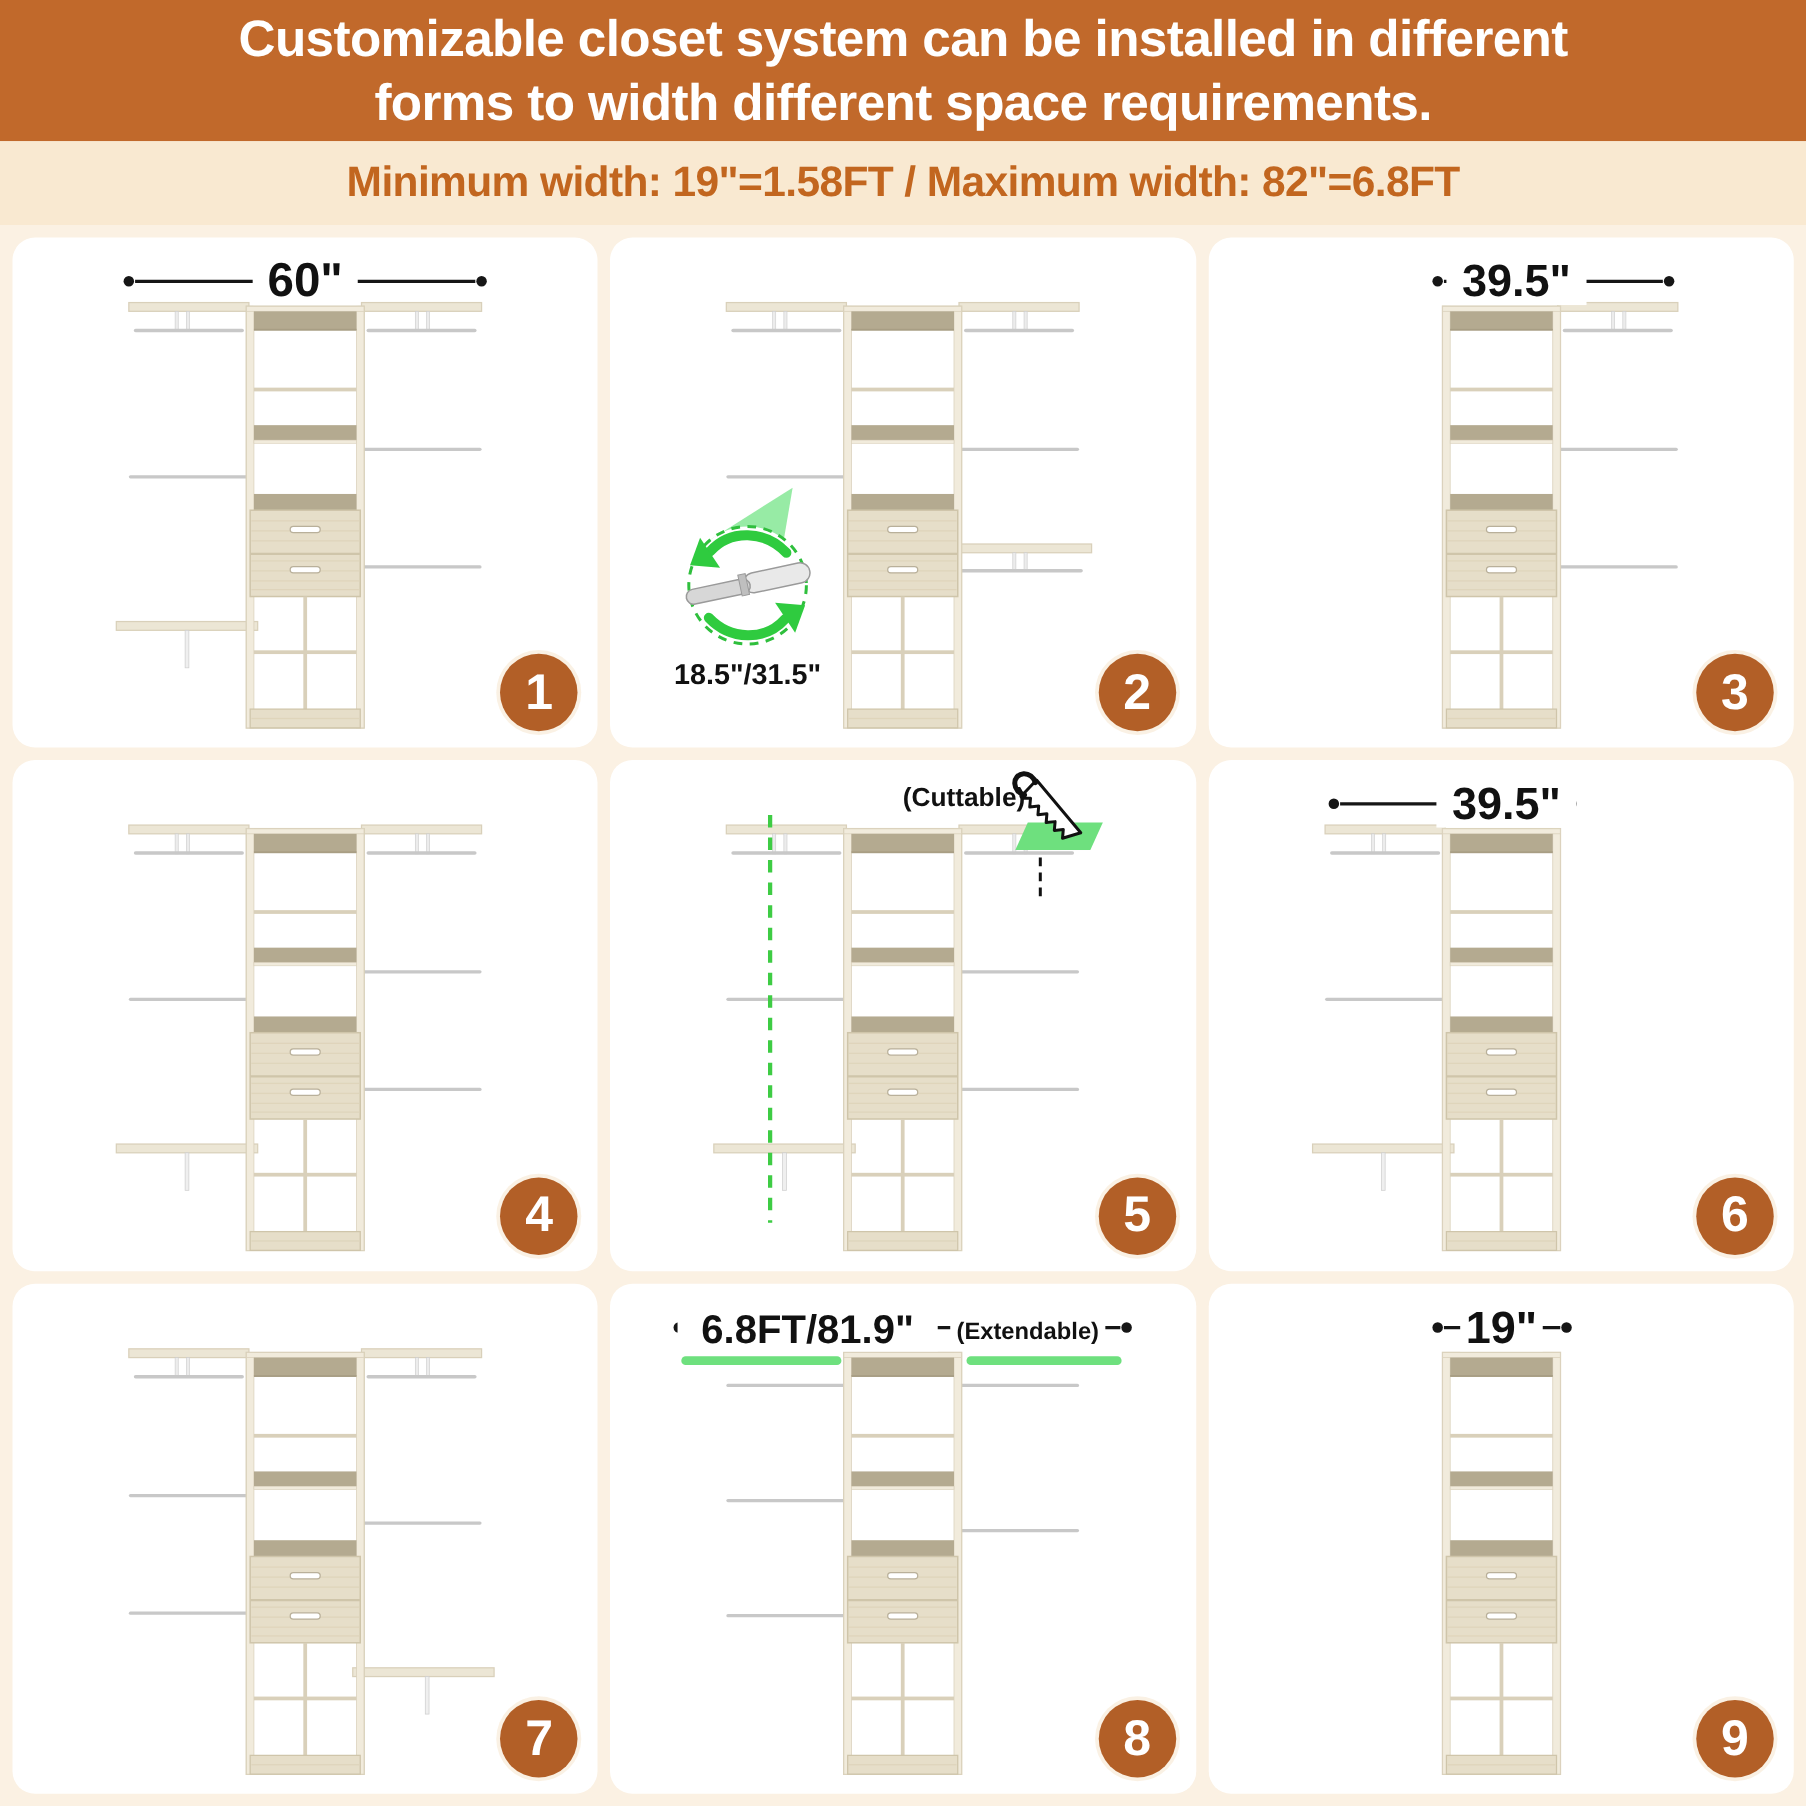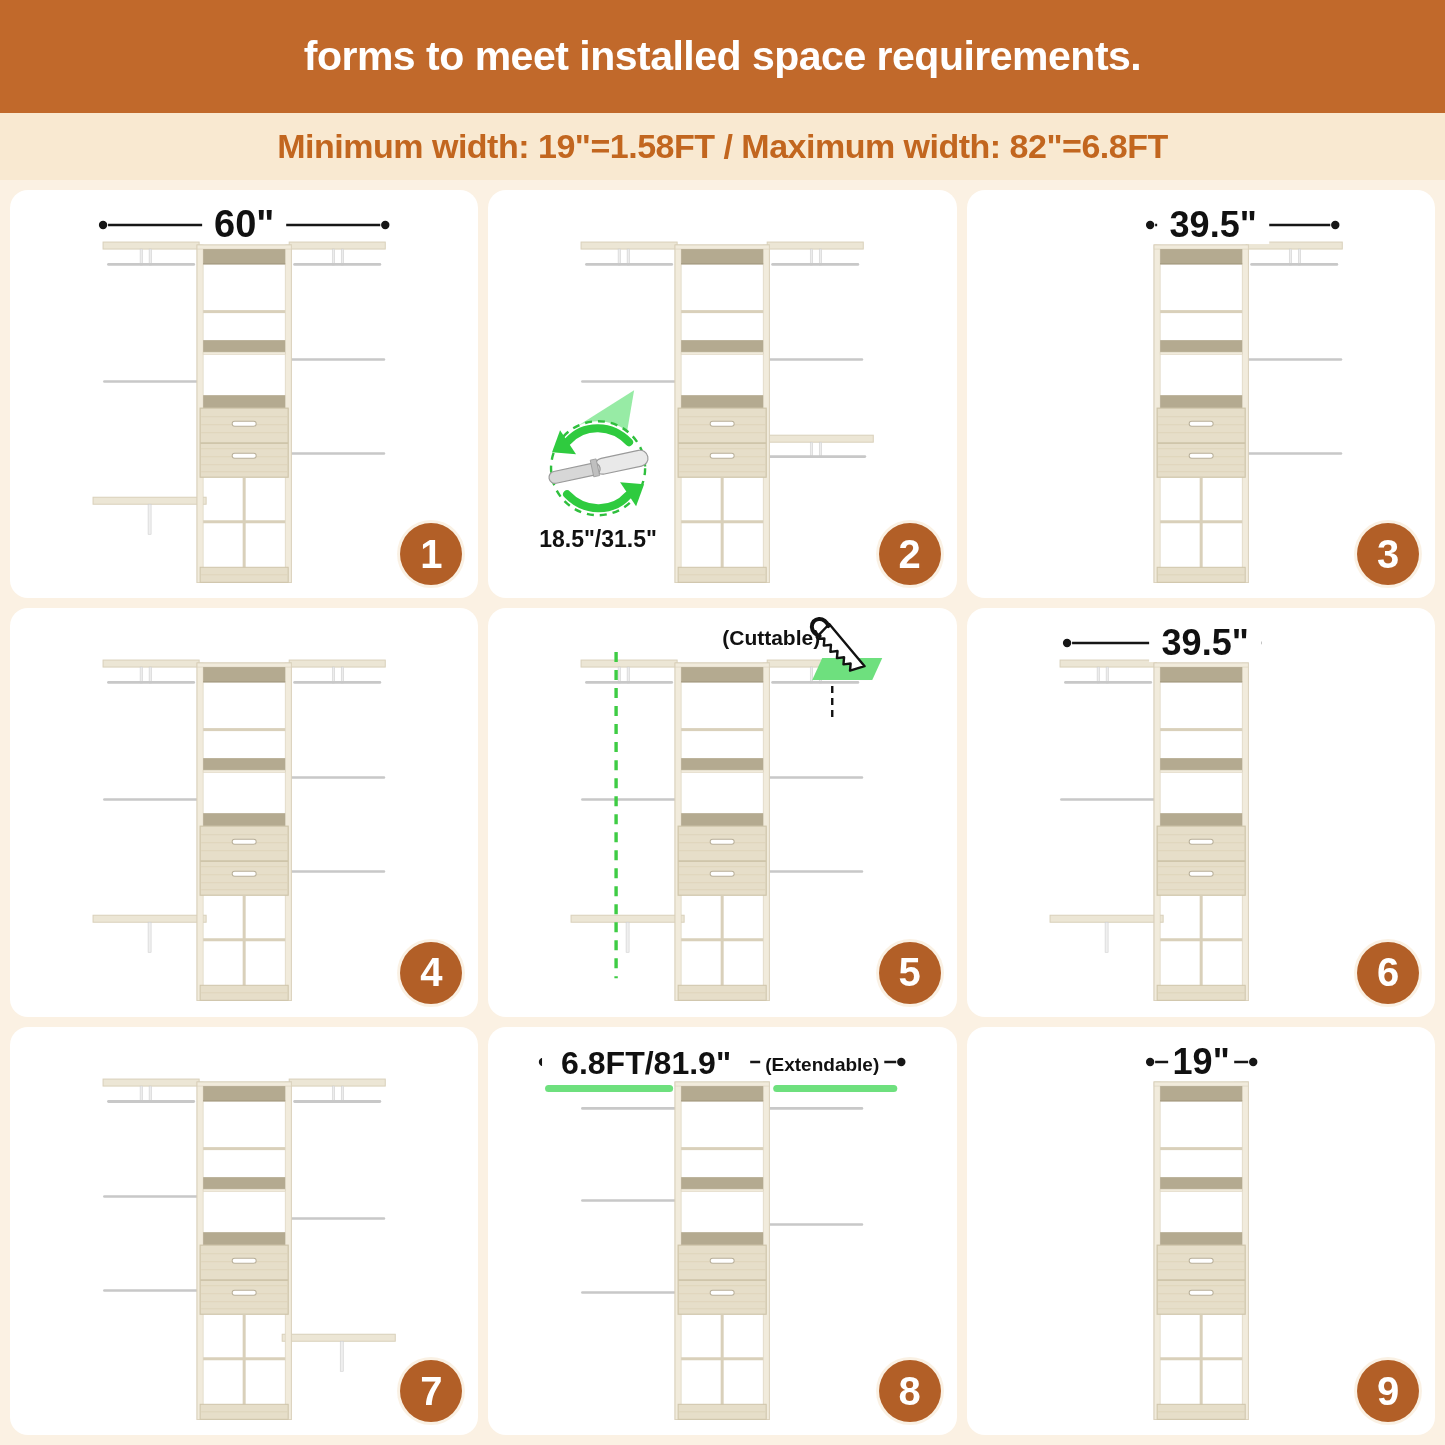--- a/index.html
+++ b/index.html
@@ -32,21 +32,22 @@
     position:absolute;right:16px;bottom:13px;width:62px;height:62px;border-radius:50%;
     background:#B25F27;color:#fff;font-size:40px;font-weight:700;
     display:flex;align-items:center;justify-content:center;
     box-shadow:0 0 0 3px rgba(250,240,225,.9);
   }
 </style>
 </head>
 <body>
 
 <div class="header">
-  <div class="header-line">forms to meet installed space requirements.</div>
+  <div class="header-line">Customizable closet system can be installed in different</div>
+  <div class="header-line">forms to width different space requirements.</div>
 </div>
 <div class="subtitle">Minimum width: 19"=1.58FT / Maximum width: 82"=6.8FT</div>
 <div class="grid" id="grid">
     <div class="panel">
       <svg viewBox="0 0 468 408">
         <g>
           <rect x="93" y="52" width="96" height="7" fill="#ECE6D5" stroke="#D9D0BA" stroke-width="1"></rect>
           <rect x="130" y="59" width="2.5" height="16" fill="#ECECEC" stroke="#CCCCCC" stroke-width="0.5"></rect>
           <rect x="139" y="59" width="2.5" height="16" fill="#ECECEC" stroke="#CCCCCC" stroke-width="0.5"></rect>
           <rect x="97" y="73" width="88" height="2.8" fill="#C8C8C8" rx="1.4"></rect>

